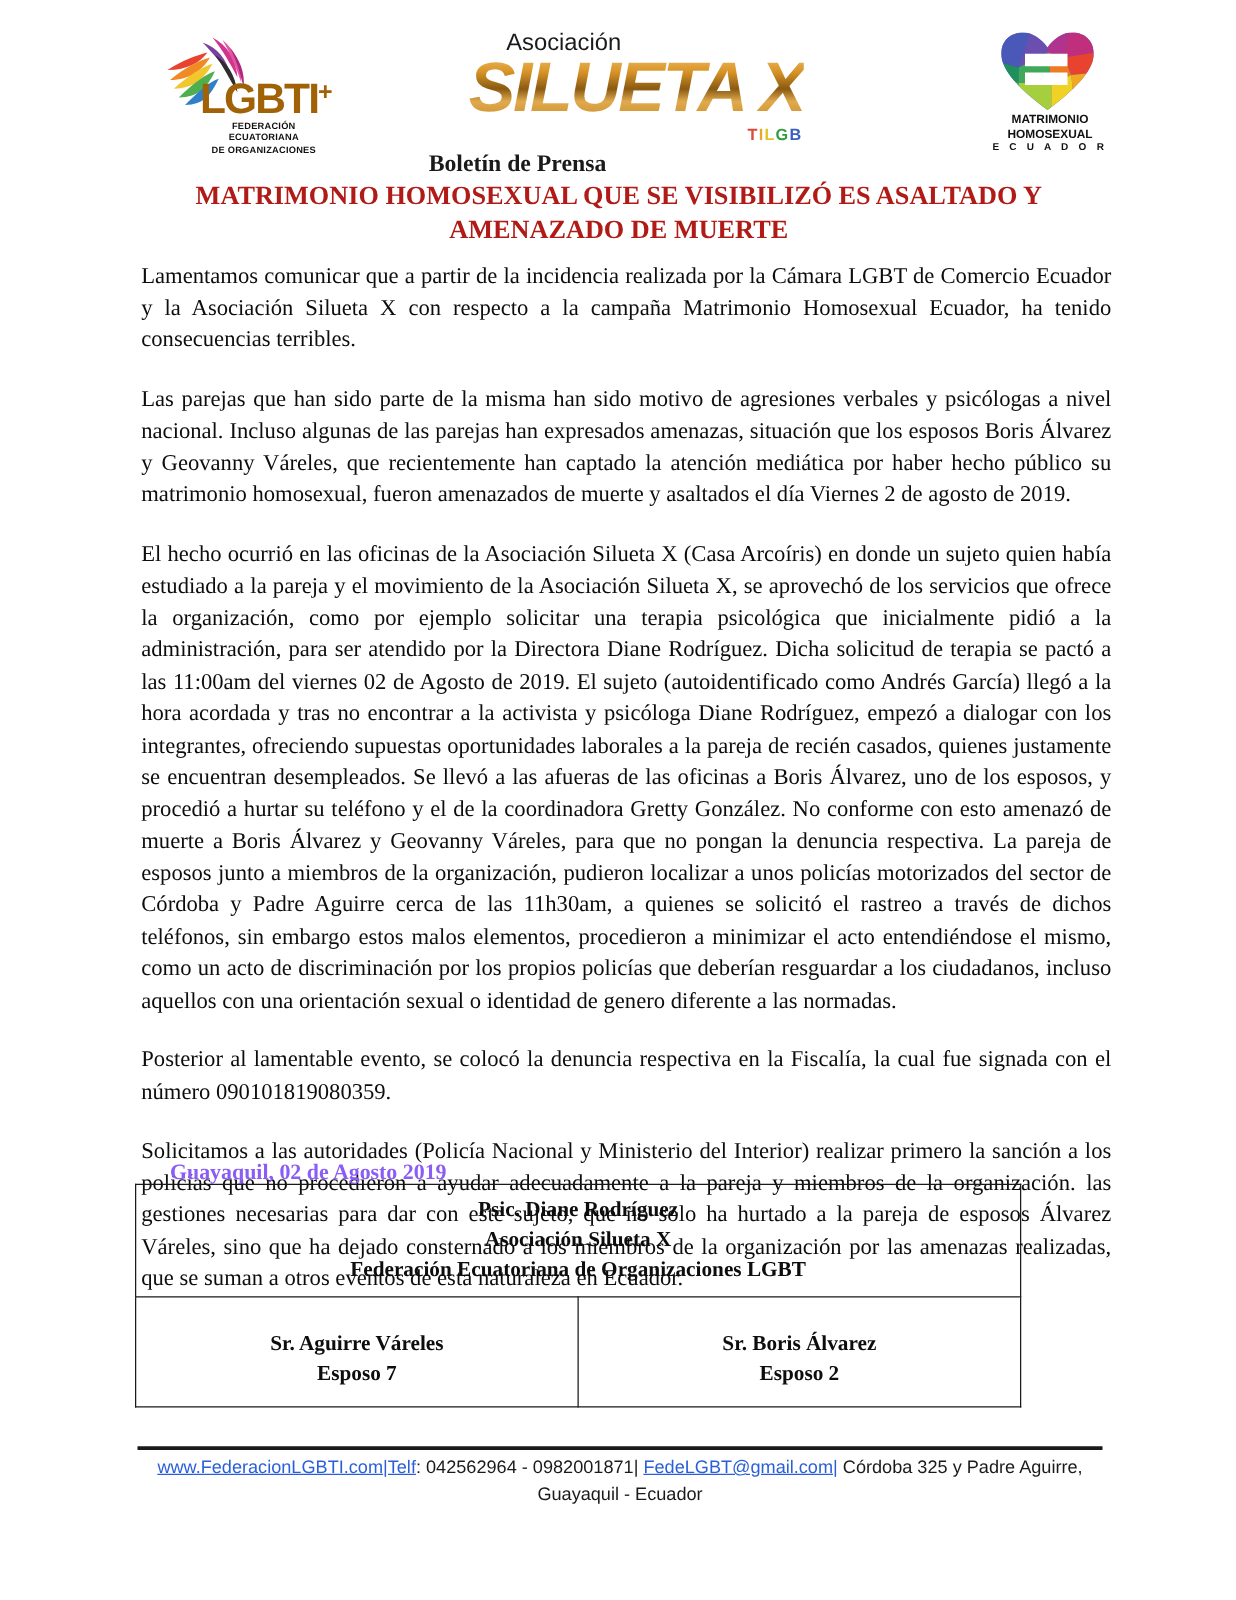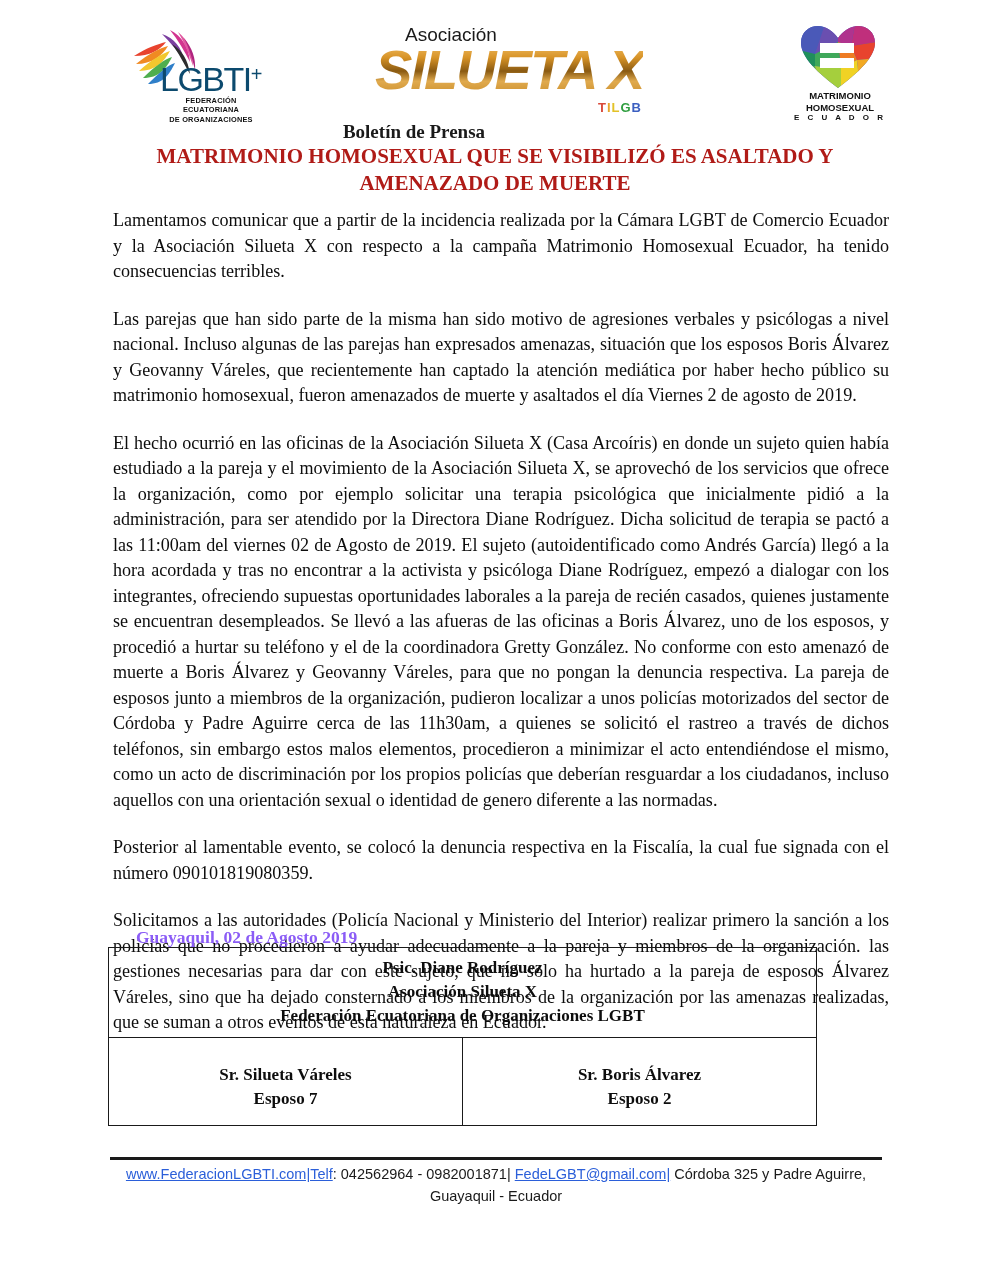--- a/index.html
+++ b/index.html
@@ -45,25 +45,25 @@
     left: 0;
     top: 0;
     width: 78px;
     height: 62px;
   }
   .lgbti-word {
     position: absolute;
     left: 28px;
     top: 36px;
     font-family: "Liberation Sans", sans-serif;
-    font-weight: normal;
+    font-weight: bold;
     font-size: 34px;
     letter-spacing: -1.5px;
     line-height: 1;
-    color: #0c4a6e;
+    color: #a16207;
     text-align: right;
   }
   .lgbti-word .plus {
     font-size: 20px;
     vertical-align: top;
     position: relative;
     top: 2px;
   }
   .lgbti-sub {
     position: absolute;
@@ -357,21 +357,21 @@
     <tbody>
         <tr>
       <td class="cell-top" colspan="2">
         <div>Psic. Diane Rodríguez</div>
         <div>Asociación Silueta X</div>
         <div>Federación Ecuatoriana de Organizaciones LGBT</div>
       </td>
     </tr>
     <tr>
       <td class="cell-bottom">
-        <div>Sr. Silueta Váreles</div>
+        <div>Sr. Aguirre Váreles</div>
         <div>Esposo 7</div>
       </td>
       <td class="cell-bottom">
         <div>Sr. Boris Álvarez</div>
         <div>Esposo 2</div>
       </td>
     </tr>
   </tbody>
     </table>
 

